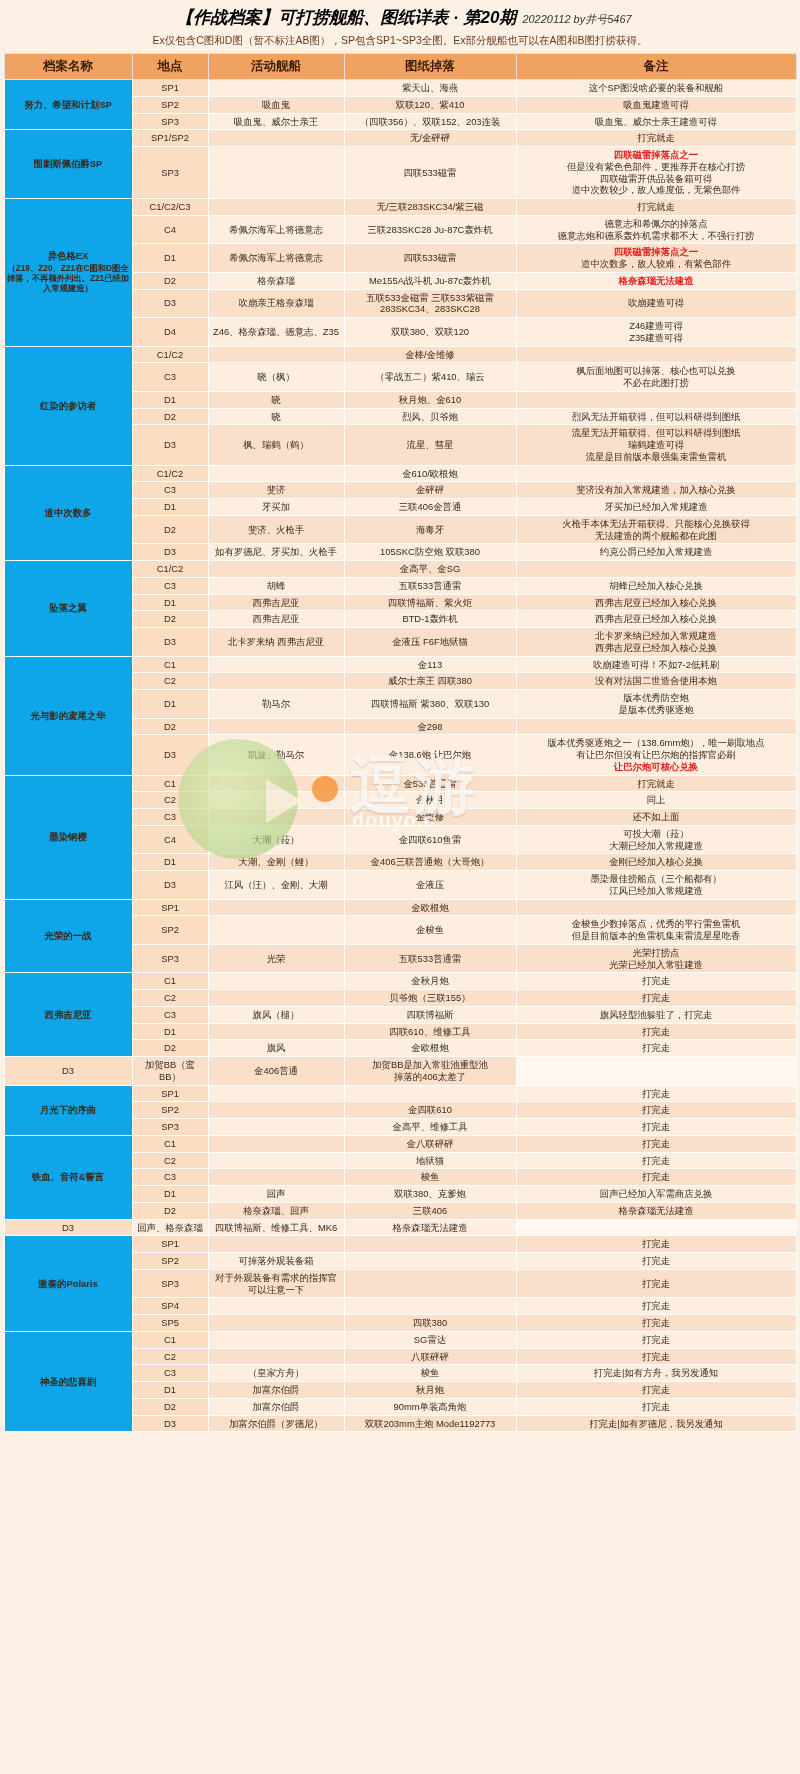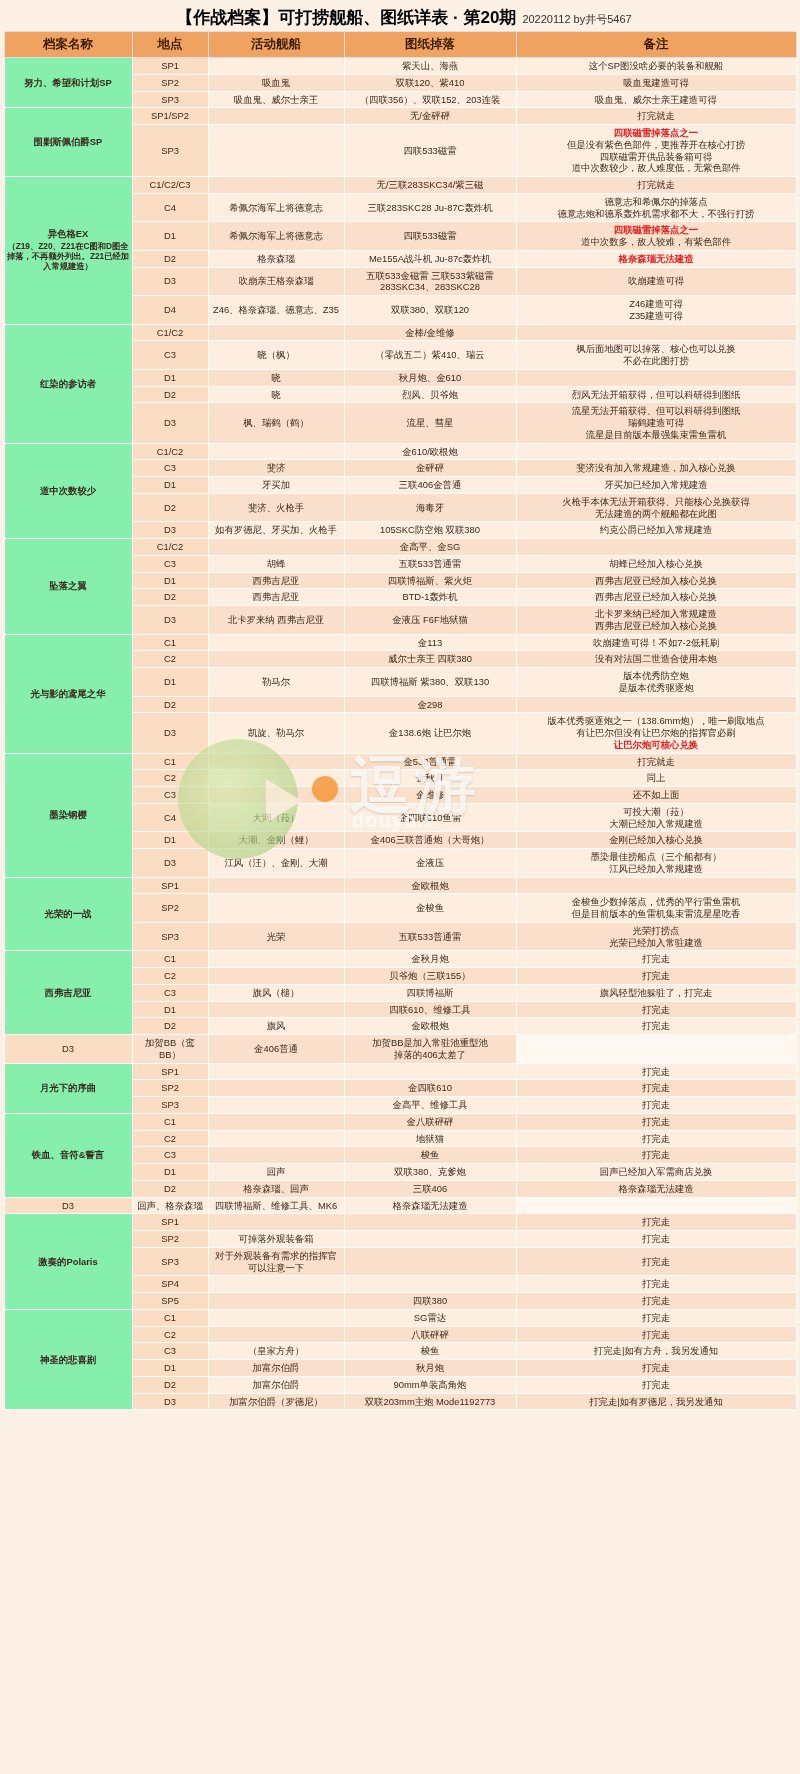--- a/index.html
+++ b/index.html
@@ -15,20 +15,21 @@
     width: 800px;
     min-height: 1774px;
     background: #fdf0e4;
     position: relative;
     overflow: hidden;
   }
   .title-bar {
     text-align: center;
     padding: 6px 4px 2px 12px;
     background: #fdf0e4;
+    font-style: italic;
   }
   .title-main {
     font-size: 17px;
     font-weight: bold;
     color: #000;
     letter-spacing: 0px;
   }
   .title-date {
     font-size: 11px;
     color: #333;
@@ -67,21 +68,21 @@
   table.archive td {
     border: 1px solid #ffffff;
     font-size: 9.4px;
     line-height: 1.25;
     color: #3a2a1c;
     text-align: center;
     vertical-align: middle;
     padding: 2px 2px;
   }
   td.name {
-    background: #86efac;
+    background: #0ea5e9;
     font-size: 11.5px;
     font-weight: bold;
     color: #3a2008;
     line-height: 1.3;
   }
   td.name .sub {
     display: block;
     font-size: 8.3px;
     font-weight: bold;
     line-height: 1.2;
@@ -148,20 +149,21 @@
   }
 </style>
 </head>
 <body>
 
 <div id="page">
 
   <div class="title-bar">
     <span class="title-main">【作战档案】可打捞舰船、图纸详表 · 第20期</span><span class="title-date">20220112 by井号5467</span>
   </div>
+  <div class="subtitle">Ex仅包含C图和D图（暂不标注AB图），SP包含SP1~SP3全图。Ex部分舰船也可以在A图和B图打捞获得。</div>
 
   <table class="archive">
     <colgroup>
       <col class="c-name">
         <col class="c-loc">
         <col class="c-ship">
         <col class="c-drop">
         <col class="c-note">
     </colgroup>
     <thead>
@@ -268,21 +270,21 @@
           <td class="cell">烈风、贝爷炮</td>
           <td class="cell">烈风无法开箱获得，但可以科研得到图纸</td>
         </tr>
         <tr class="alt">
           <td class="loc">D3</td>
           <td class="cell">枫、瑞鹤（鹤）</td>
           <td class="cell">流星、彗星</td>
           <td class="cell">流星无法开箱获得、但可以科研得到图纸<br>瑞鹤建造可得<br>流星是目前版本最强集束雷鱼雷机</td>
         </tr>
         <tr>
-          <td class="name" rowspan="5">道中次数较少</td>
+          <td class="name" rowspan="5">道中次数多</td>
           <td class="loc">C1/C2</td>
           <td class="cell"></td>
           <td class="cell">金610/欧根炮</td>
           <td class="cell"></td>
         </tr>
         <tr class="alt">
           <td class="loc">C3</td>
           <td class="cell">斐济</td>
           <td class="cell">金砰砰</td>
           <td class="cell">斐济没有加入常规建造，加入核心兑换</td>

